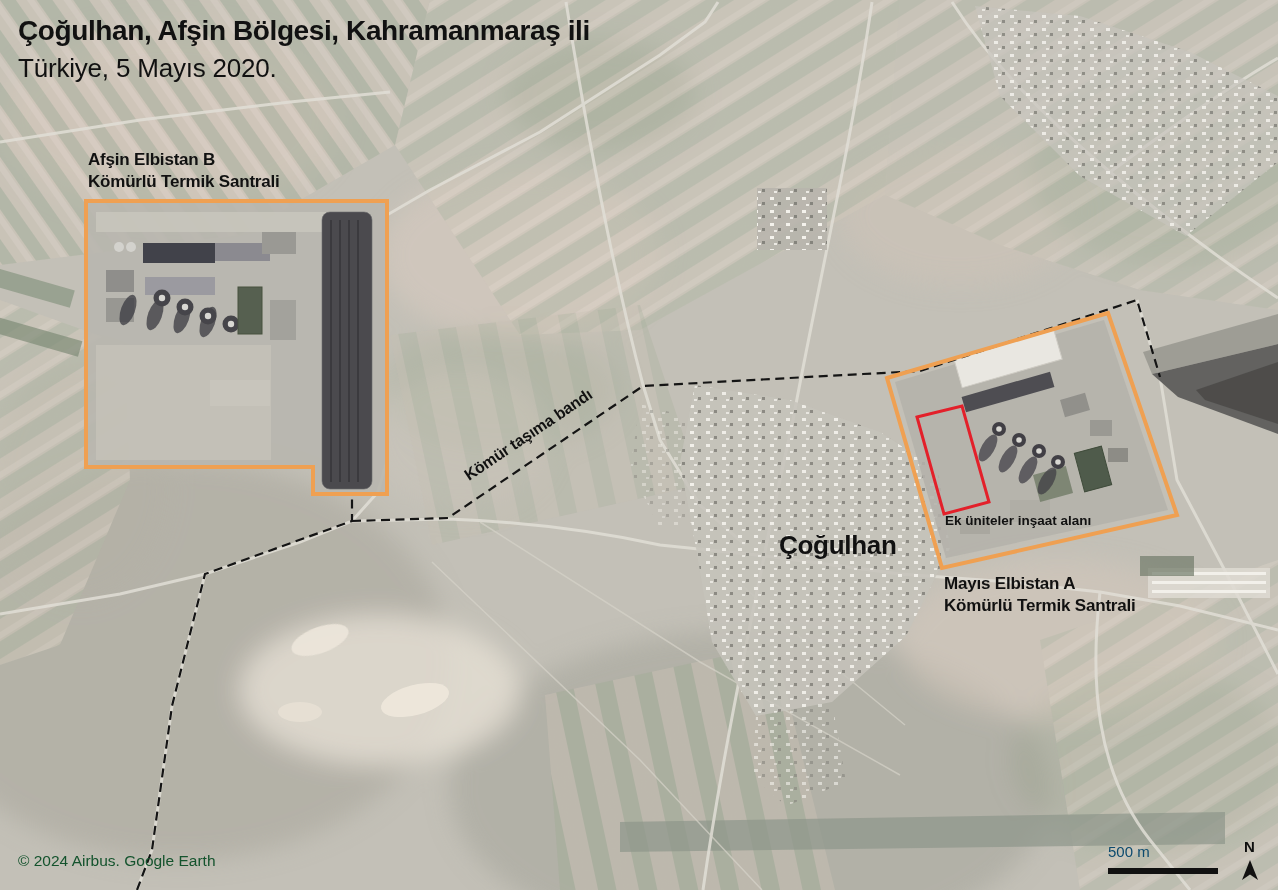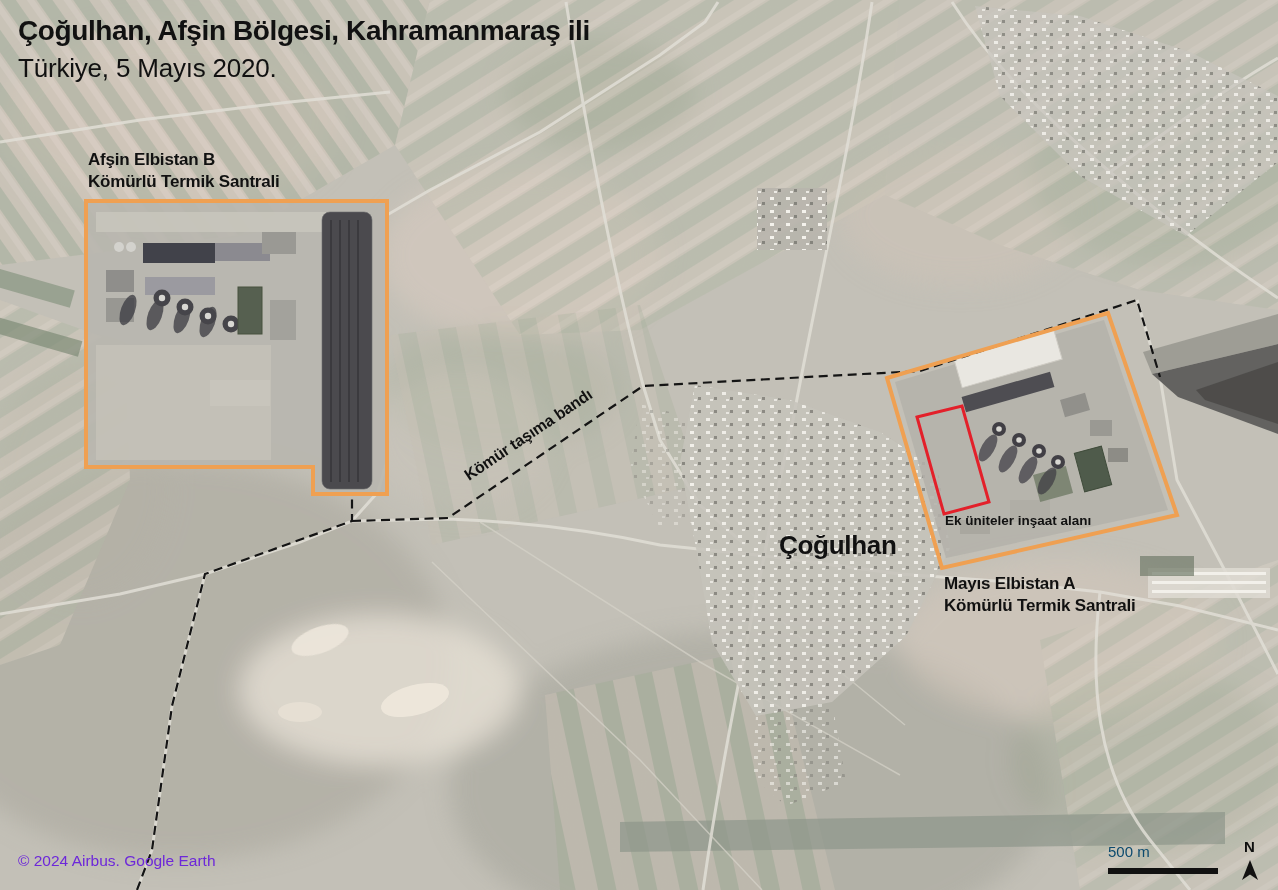--- a/index.html
+++ b/index.html
@@ -13,21 +13,21 @@
   .title-sub{left:18px;top:54px;font-size:26px;font-weight:400;letter-spacing:-0.2px;}
   .plant-label{font-size:17px;font-weight:700;line-height:22px;letter-spacing:-0.2px;}
   .plant-b{left:88px;top:149px;}
   .plant-a{left:944px;top:573px;}
   .ek-label{left:945px;top:514px;font-size:13.5px;font-weight:700;}
   .town-label{left:779px;top:510px;font-size:26px;font-weight:700;letter-spacing:-0.3px;margin-top:21px;}
   .conveyor-label{
     left:466px;top:468px;font-size:16px;font-weight:700;letter-spacing:-0.2px;
     transform:rotate(-34deg);transform-origin:0 50%;
   }
-  .attribution{left:18px;top:852px;font-size:15.5px;font-weight:400;color:#6d28d9;}
+  .attribution{left:18px;top:852px;font-size:15.5px;font-weight:400;color:#14532d;}
   .scale-text{left:1108px;top:844px;font-size:15px;font-weight:400;color:#0c4a6e;}
   .scale-bar{position:absolute;left:1108px;top:868px;width:110px;height:6px;background:#111;}
   .north-text{left:1244px;top:839px;font-size:15px;font-weight:700;color:#0e0e0e;}
   .north-arrow{position:absolute;left:1240px;top:858px;}
 </style>
 </head>
 <body>
 
 <div class="stage">
 

